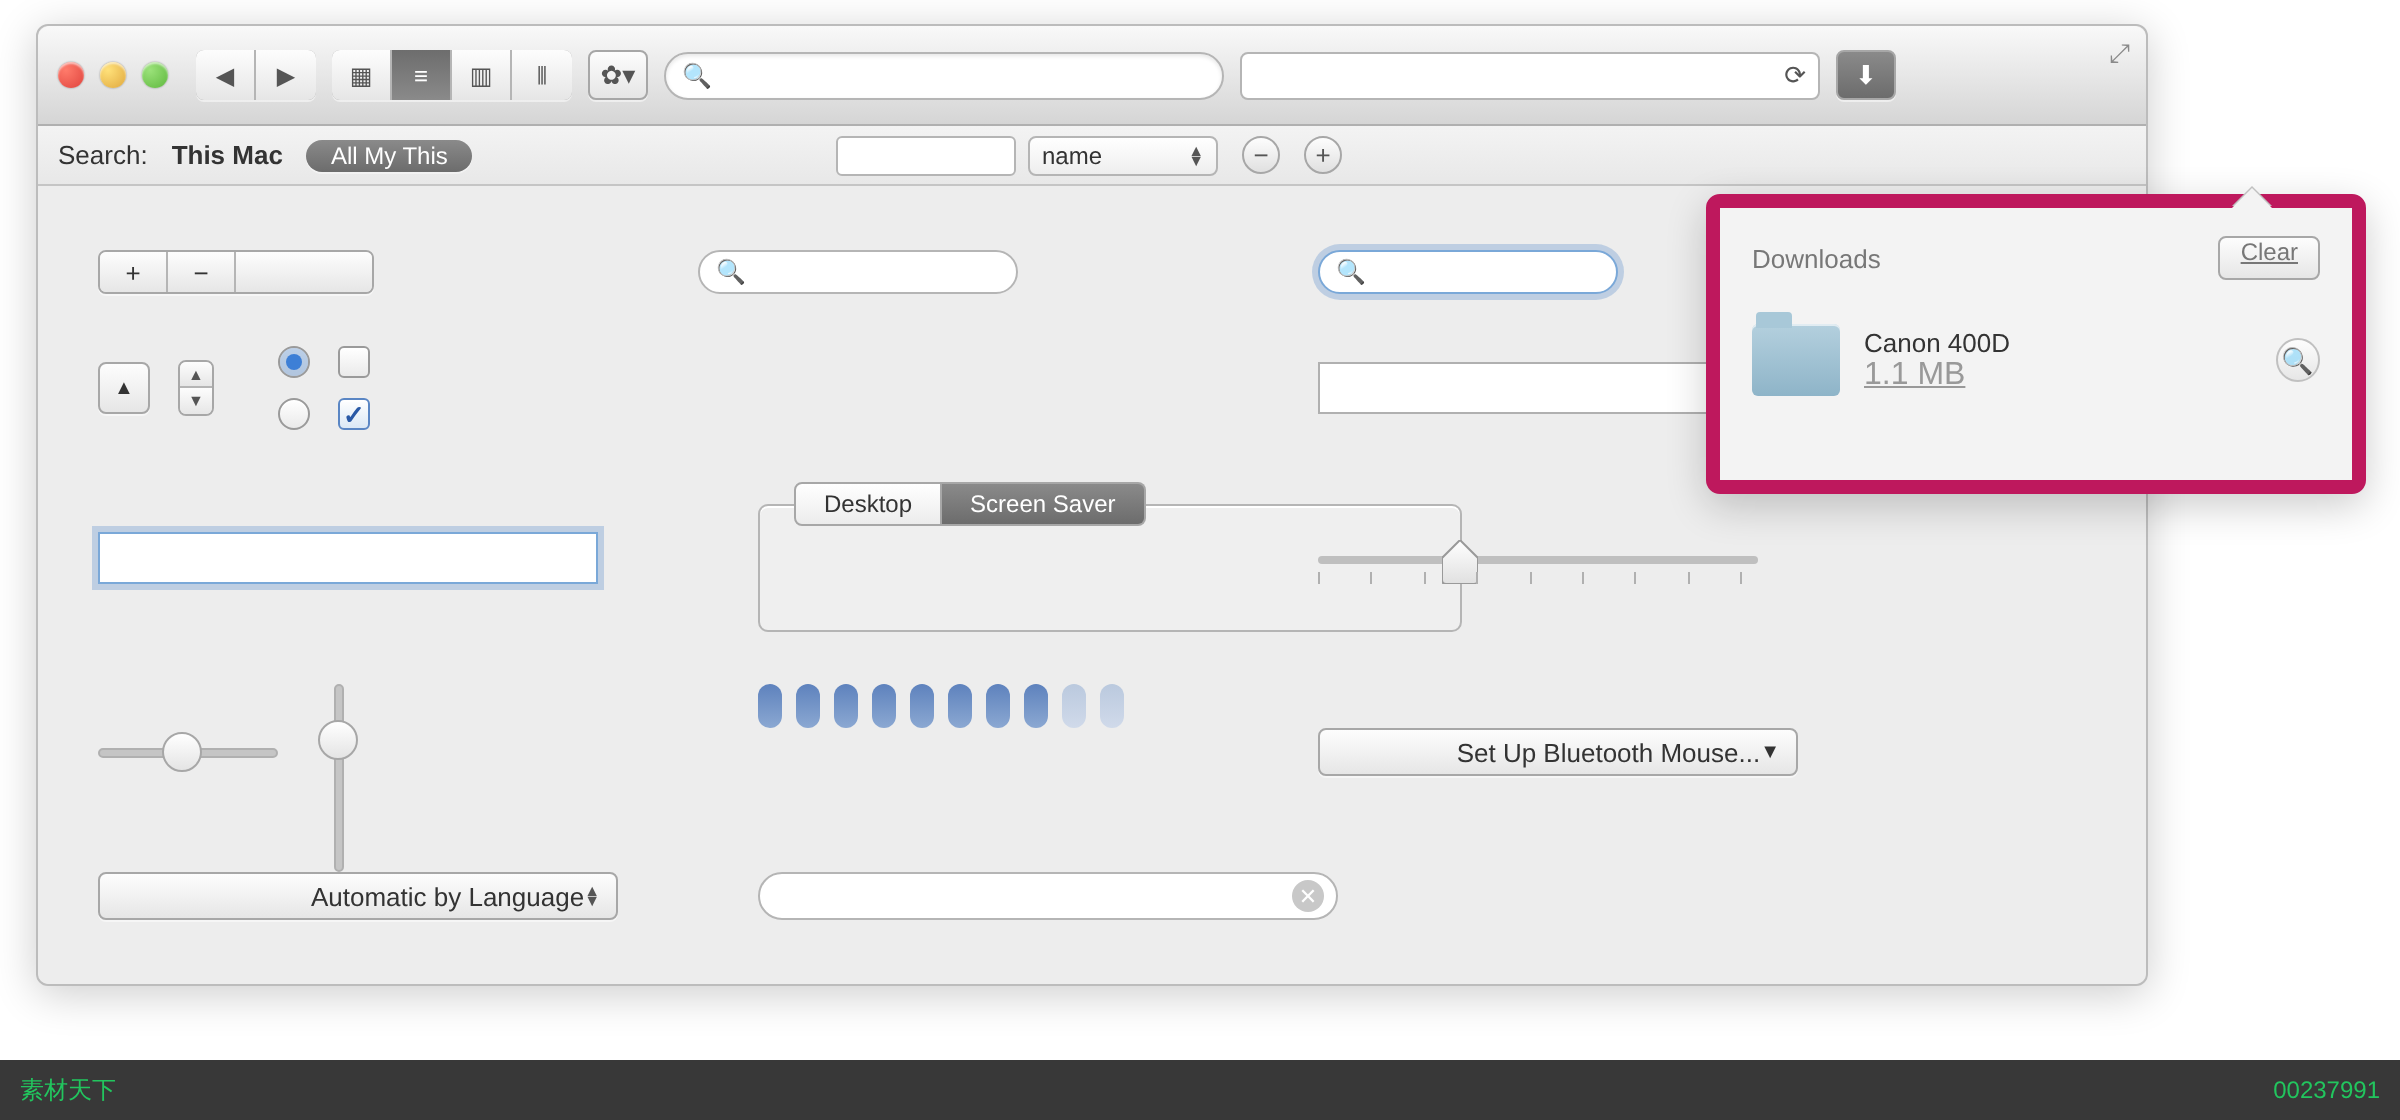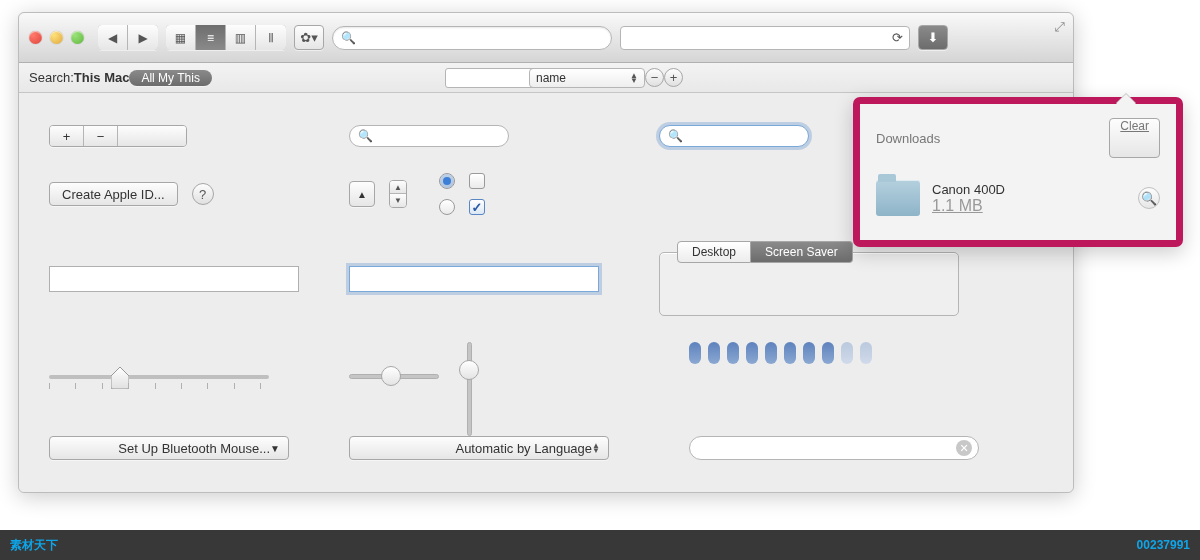--- a/index.html
+++ b/index.html
@@ -88,35 +88,36 @@
 .expand-icon {
   position: absolute; right: 8px; top: 6px;
   color: #8a8a8a; font-size: 13px;
 }
 .searchbar {
   height: 30px;
   background: linear-gradient(#f3f3f3,#e8e8e8);
   border-bottom: 1px solid #c5c5c5;
   display: flex; align-items: center;
   padding: 0 10px;
+  gap: 12px;
   font-size: 13px;
 }
 .pill {
   display: inline-block; padding: 1px 12px;
   border-radius: 10px;
   background: linear-gradient(#8a8a8a,#6c6c6c);
   color: #fff; font-size: 12px;
   box-shadow: 0 1px 0 rgba(255,255,255,0.4);
 }
 .mini-input {
   width: 90px; height: 20px; border: 1px solid #b5b5b5;
   border-radius: 3px; background: #fff;
 }
 .mini-select {
-  width: 116px; height: 20px; border: 1px solid #b5b5b5;
+  width: 95px; height: 20px; border: 1px solid #b5b5b5;
   border-radius: 4px; background: linear-gradient(#fff,#eee);
   display:flex; align-items:center; justify-content:space-between;
   padding:0 6px; font-size:12px;
 }
 .round-btn {
   width: 19px; height: 19px; border-radius:50%;
   background: linear-gradient(#fdfdfd,#e0e0e0);
   border:1px solid #a7a7a7;
   display:inline-flex; align-items:center; justify-content:center;
   font-size:13px; color:#555;
@@ -196,21 +197,21 @@
 .slider-v .track{position:absolute; left:14px; top:0; bottom:-26px; width:5px; background:#c5c5c5; border-radius:3px; border:1px solid #b0b0b0;}
 .slider-v .thumb{position:absolute; top:18px; left:6px; width:20px; height:20px; border-radius:50%; background:linear-gradient(#fff,#e4e4e4); border:1px solid #a7a7a7;}
 .popup {
   height: 24px;
   border:1px solid #a7a7a7; border-radius:4px;
   background:linear-gradient(#fdfdfd,#e6e6e6);
   display:inline-flex; align-items:center; justify-content:flex-end;
   padding:0 8px; min-width: 240px;
   box-shadow:0 1px 0 rgba(255,255,255,0.5);
 }
-.tab-view { position:relative; width:300px; }
+.tab-view { position:relative; width:352px; margin-left:30px;}
 .tab-head { display:flex; position:relative; z-index:2; margin-left:18px;}
 .tab-head > div { height:22px; padding:0 14px; display:flex; align-items:center; font-size:12px;
   border:1px solid #a7a7a7; background:linear-gradient(#fff,#ececec);}
 .tab-head > div:first-child{border-top-left-radius:4px; border-bottom-left-radius:4px;}
 .tab-head > div:last-child{border-top-right-radius:4px; border-bottom-right-radius:4px; border-left:none; background:linear-gradient(#8a8a8a,#6c6c6c); color:#fff;}
 .tab-body { margin-top:-11px; height:64px; border:1px solid #b5b5b5; border-radius:5px; background:#efefef; box-shadow:inset 0 1px 0 #fff;}
 .capacity { display:flex; gap:7px; margin-left:30px;}
 .capacity span { width:12px; height:22px; border-radius:6px; background:linear-gradient(#5e82bd,#8ba8d2);}
 .capacity span.empty{background:linear-gradient(#bac9de,#d0daea);}
 .token-field { margin-left:30px; width:290px; height:24px; border-radius:12px; background:#fff; border:1px solid #b5b5b5; display:flex; align-items:center; justify-content:flex-end; padding:0 6px;}
@@ -226,30 +227,30 @@
   box-shadow:0 6px 20px rgba(0,0,0,0.2);
   padding:14px 16px;
   z-index:50;
 }
 .popover::before {
   content:""; position:absolute; top:-10px; right:40px;
   border:10px solid transparent; border-bottom-color:#f3f3f3; border-top:none;
   filter: drop-shadow(0 -1px 0 #c0c0c0);
 }
 .popover-head { display:flex; justify-content:space-between; align-items:center; color:#777;}
-.popover-btn { height:40px; padding:0 10px; border:1px solid #a7a7a7; border-radius:4px;
+.popover-btn { height:22px; padding:0 10px; border:1px solid #a7a7a7; border-radius:4px;
   background:linear-gradient(#fdfdfd,#e6e6e6); font-size:12px;text-decoration:underline;}
 .dl-row { margin-top:22px; display:flex; align-items:center; gap:12px;}
 .folder-icon { width:44px; height:36px; background:linear-gradient(#b4d0de,#8eb4c8); border-radius:3px; position:relative; box-shadow:inset 0 1px 0 rgba(255,255,255,0.6);}
 .folder-icon::before{content:""; position:absolute; top:-6px; left:2px; width:18px; height:8px; background:#a8c8d8; border-radius:2px 2px 0 0;}
 .reveal-btn { width:22px; height:22px; border-radius:50%; background:linear-gradient(#fdfdfd,#e6e6e6); border:1px solid #c0c0c0; display:flex; align-items:center; justify-content:center; color:#888; margin-left:auto;}
 .footer-strip {
   position:absolute; left:0; bottom:0; height:30px; width:1200px;
-  background:#383838; color:#0ea5e9; font-size:12px;
-  display:flex; align-items:center; padding:0 10px; gap:6px;font-weight:bold;
+  background:#383838; color:#22c55e; font-size:12px;
+  display:flex; align-items:center; padding:0 10px; gap:6px;
 }
 .row { display:flex; align-items:center; gap:14px; }
 .spacer{flex:1;}
 .mag { font-size:12px; color:#888; }
 .updown{font-size:8px; line-height:5px; color:#555; display:flex; flex-direction:column;}
 </style>
 </head>
 <body>
 
 <div class="window">
@@ -319,28 +320,20 @@
         <span class="mag">🔍</span>
       </div>
     </div>
 
     <div class="row" style="padding-left:0;">
       <div class="pill-search focused" style="width:150px;">
         <span class="mag">🔍</span>
       </div>
     </div>
 
-    <div class="row">
-      <div class="std-button">
-        <span>Create Apple ID...</span>
-      </div>
-      <div class="round-btn" style="width:22px;height:22px;">
-        <span>?</span>
-      </div>
-    </div>
 
     <div class="row">
       <div class="square-small">
         <span style="font-size:10px;">▲</span>
       </div>
       <div class="stepper">
         <div>▲</div>
         <div>▼</div>
       </div>
       <div style="display:flex; flex-direction:column; gap:10px; margin-left:18px;">

